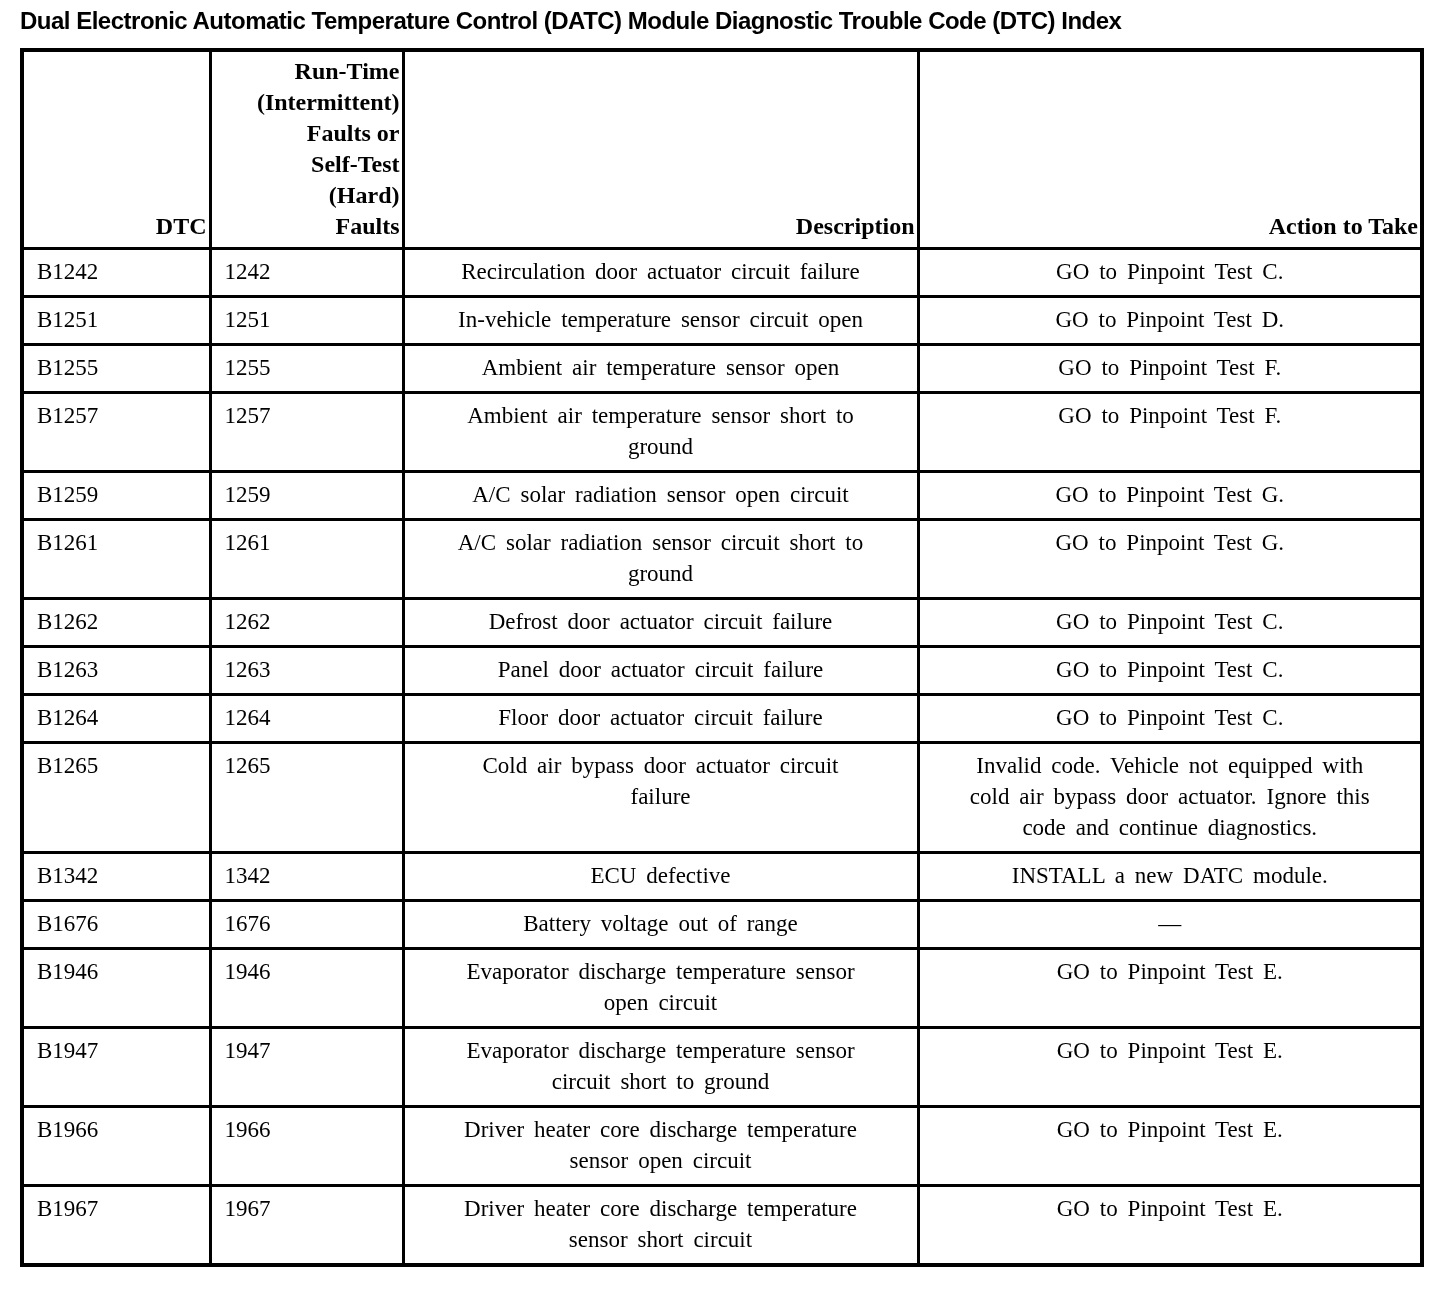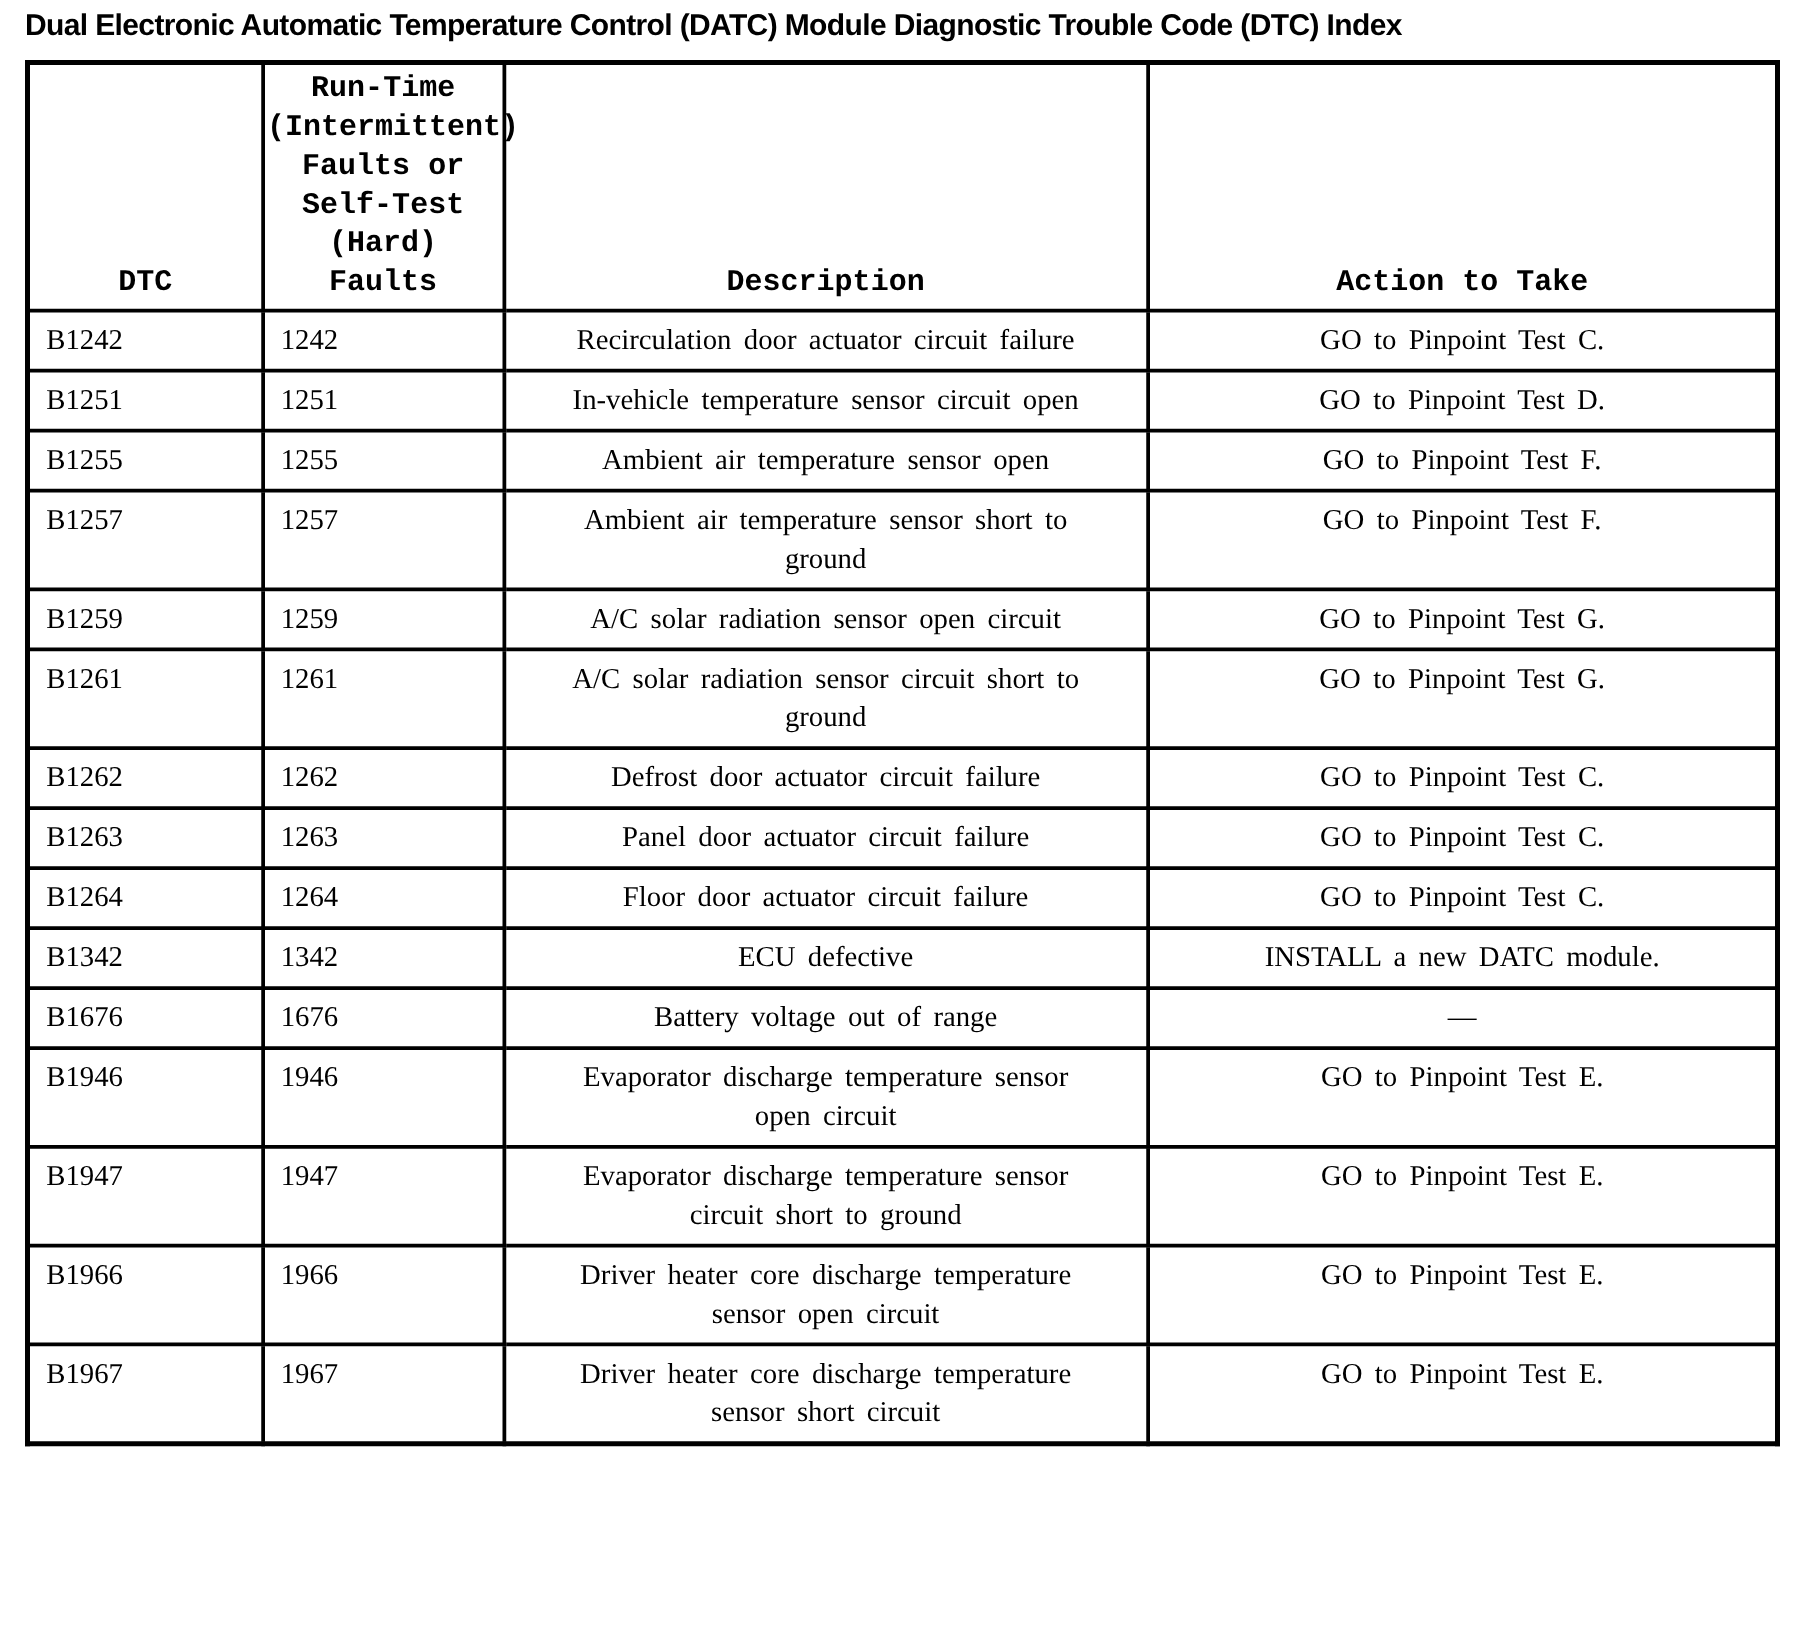--- a/index.html
+++ b/index.html
@@ -30,26 +30,26 @@
     table-layout: fixed;
     width: 1400px;
     margin-left: 20px;
     border: 4px solid #000;
   }
   table.dtc-table th,
   table.dtc-table td {
     border: 3px solid #000;
   }
   table.dtc-table th {
-    font-family: Liberation Mono, monospace;
+    font-family: Liberation Serif, serif;
     font-weight: bold;
     font-size: 24px;
     line-height: 31px;
     vertical-align: bottom;
-    text-align: center;
+    text-align: right;
     padding: 4px 2px 5px 2px;
   }
   table.dtc-table td {
     font-family: "Liberation Serif", serif;
     font-size: 23px;
     line-height: 31px;
     vertical-align: top;
     padding: 6px 13px 8px 13px;
     word-spacing: 0.18em;
   }
@@ -142,20 +142,29 @@
         <td class="c-desc multiline">Panel door actuator circuit failure</td>
         <td class="c-action multiline">GO to Pinpoint Test C.</td>
       </tr>
       <tr>
         <td class="c-dtc">B1264</td>
         <td class="c-fault">1264</td>
         <td class="c-desc multiline">Floor door actuator circuit failure</td>
         <td class="c-action multiline">GO to Pinpoint Test C.</td>
       </tr>
       <tr>
+        <td class="c-dtc">B1265</td>
+        <td class="c-fault">1265</td>
+        <td class="c-desc multiline">Cold air bypass door actuator circuit
+failure</td>
+        <td class="c-action multiline">Invalid code. Vehicle not equipped with
+cold air bypass door actuator. Ignore this
+code and continue diagnostics.</td>
+      </tr>
+      <tr>
         <td class="c-dtc">B1342</td>
         <td class="c-fault">1342</td>
         <td class="c-desc multiline">ECU defective</td>
         <td class="c-action multiline">INSTALL a new DATC module.</td>
       </tr>
       <tr>
         <td class="c-dtc">B1676</td>
         <td class="c-fault">1676</td>
         <td class="c-desc multiline">Battery voltage out of range</td>
         <td class="c-action multiline">—</td>

